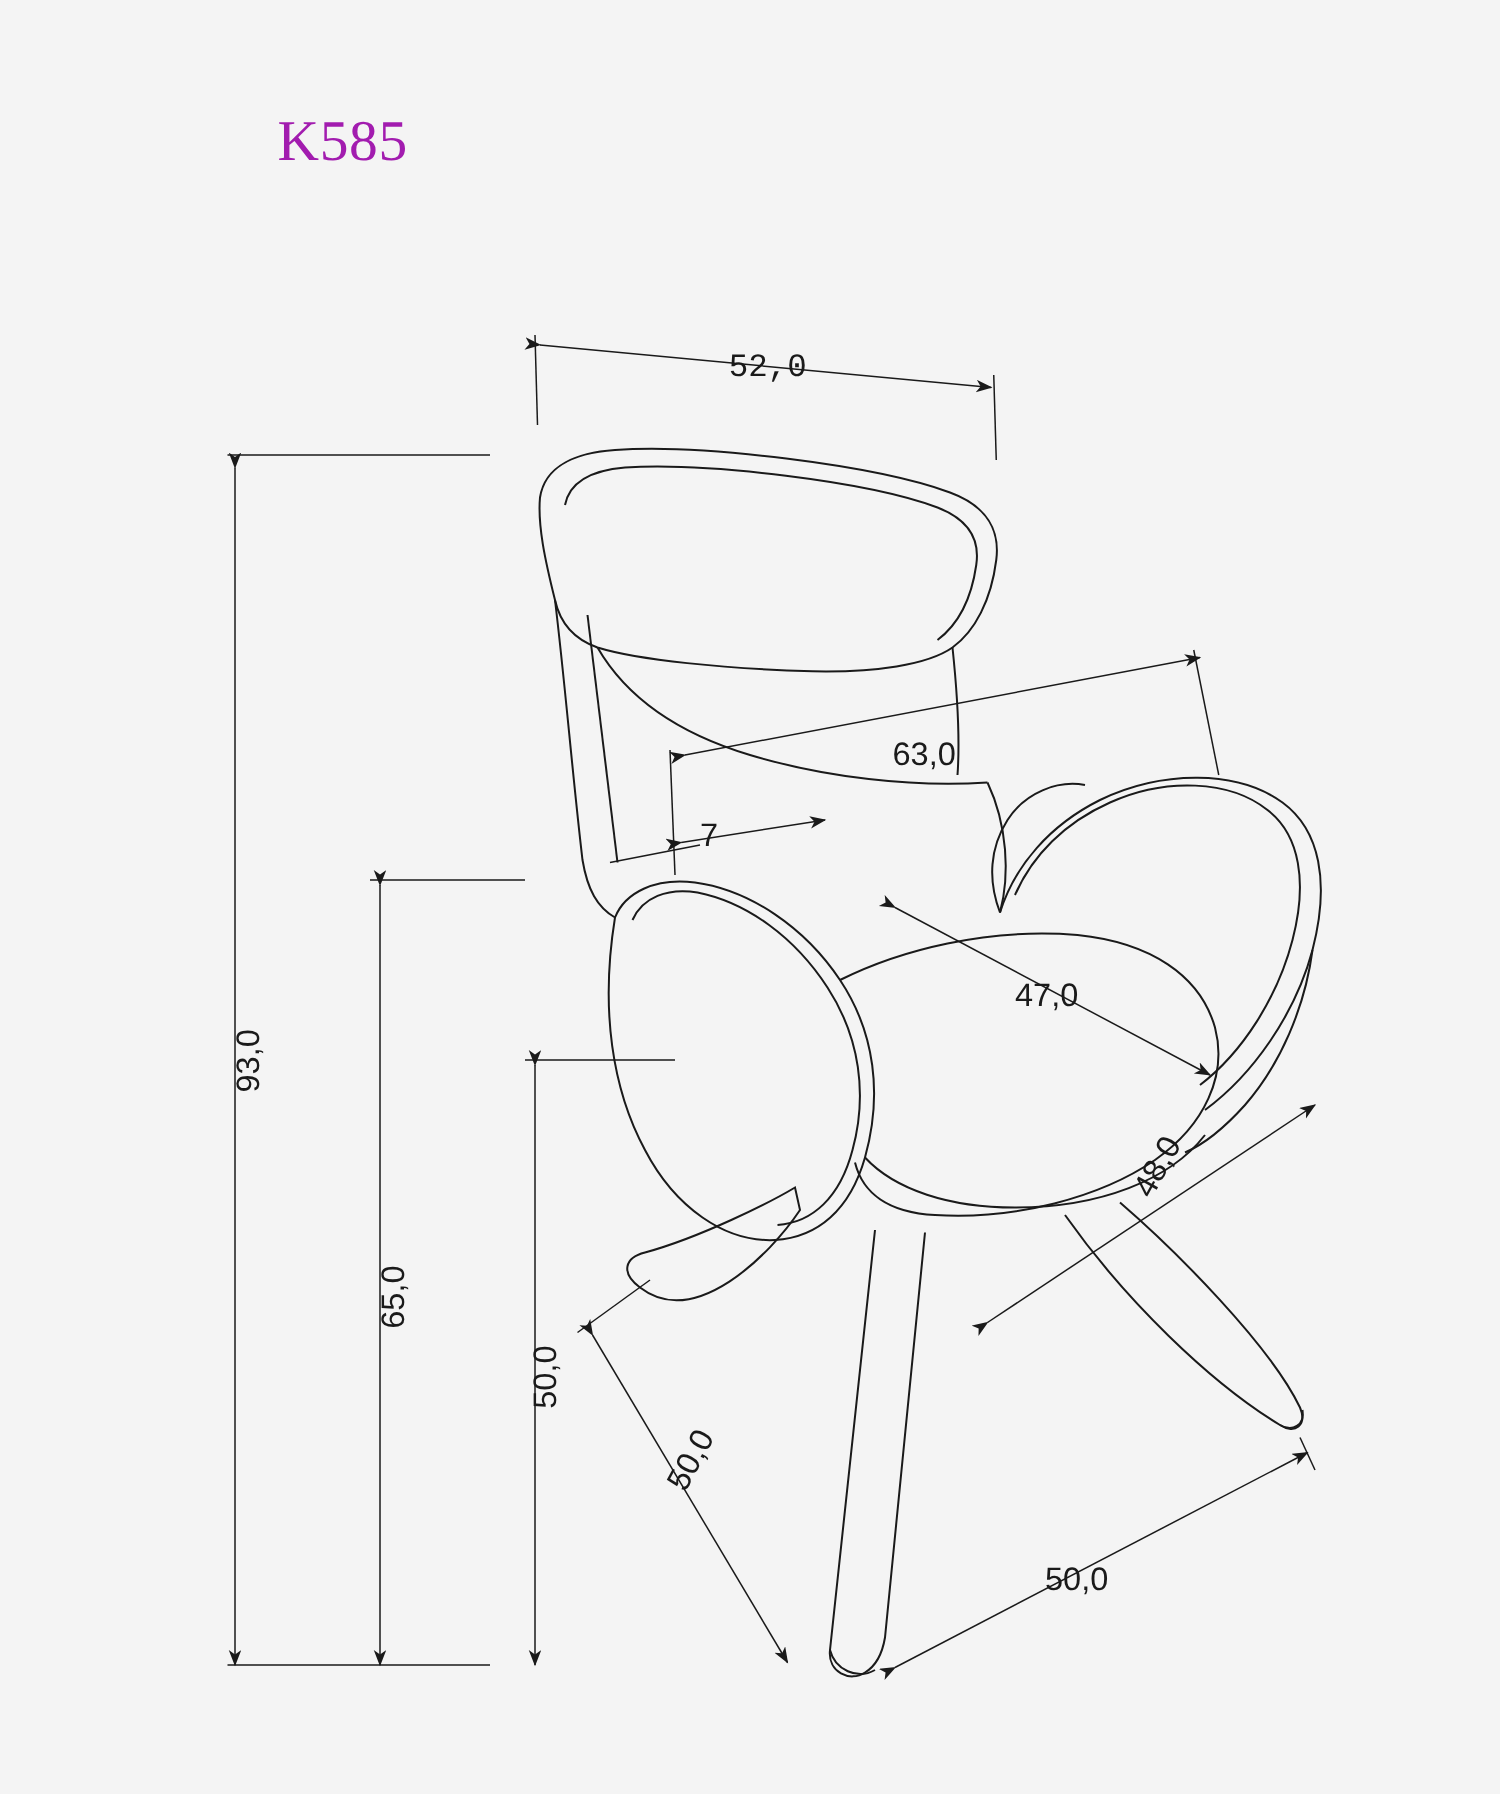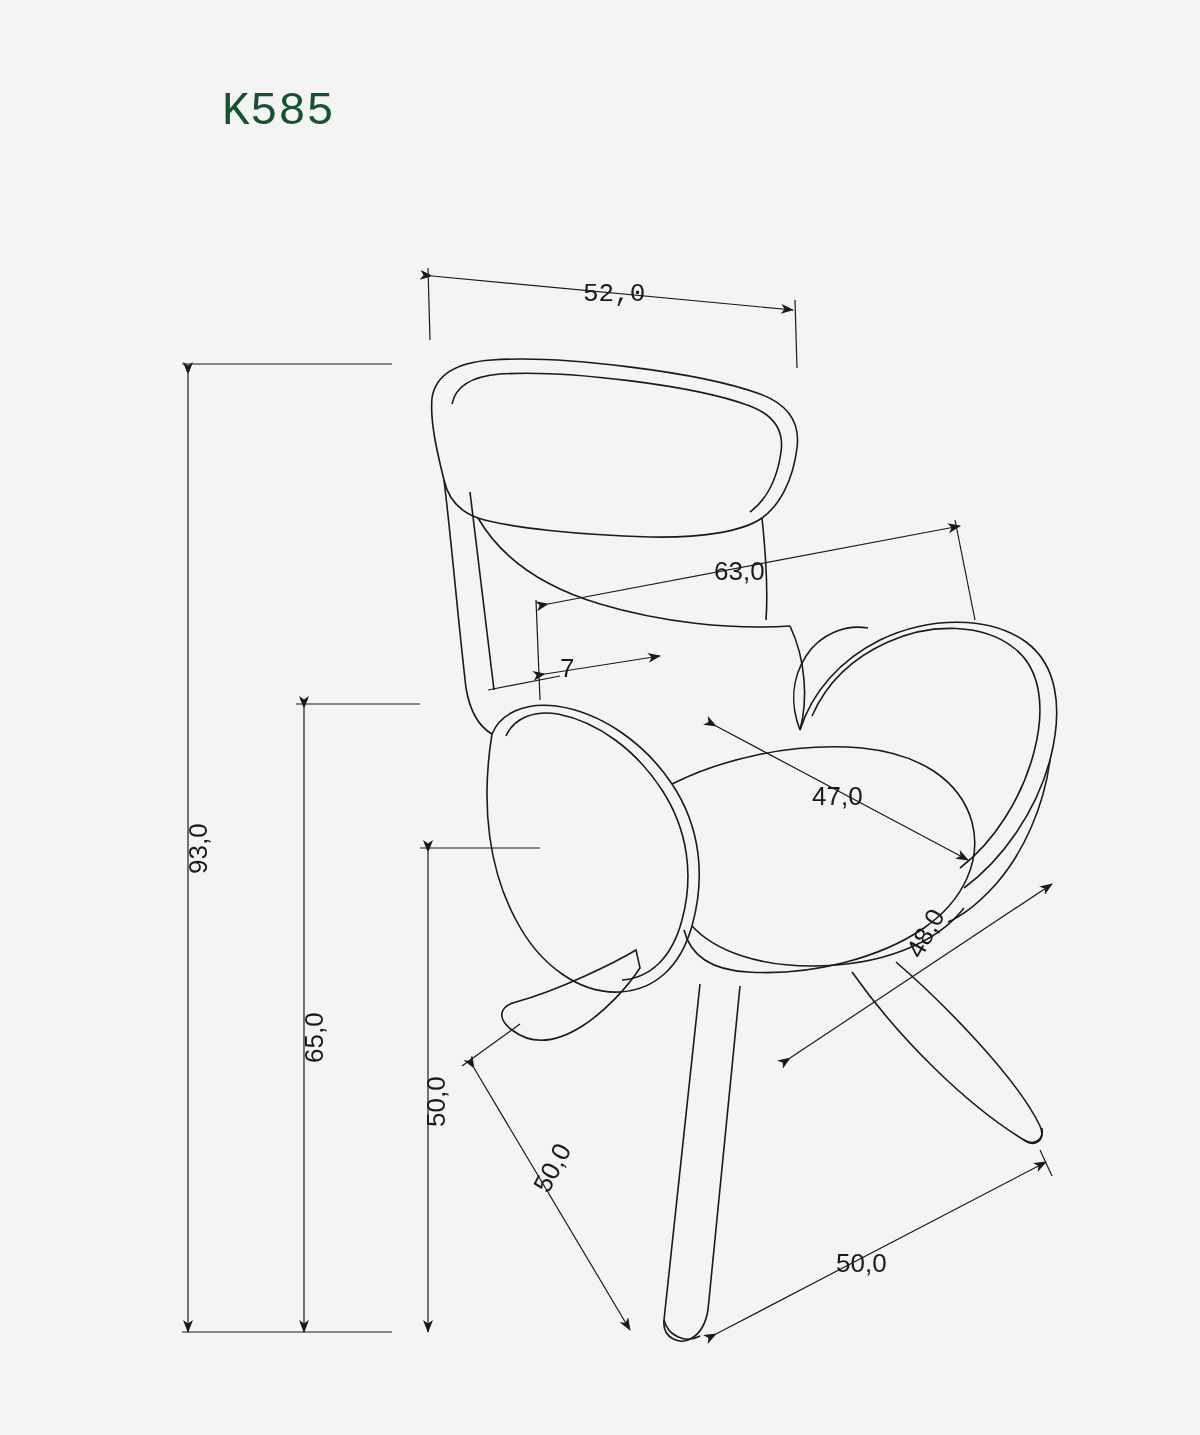--- a/index.html
+++ b/index.html
@@ -20,37 +20,37 @@
     left: 0;
     top: 0;
     width: 1200px;
     height: 1435px;
   }
   .model-title {
     position: absolute;
     left: 222px;
     top: 86px;
     font-size: 46px;
-    color: #14532d;
+    color: #a21caf;
     letter-spacing: 0.5px;
-    font-family: Liberation Mono, monospace;
+    font-family: Liberation Serif, serif;
   }
   .dim-label {
     position: absolute;
     font-size: 26px;
     color: #1a1a1a;
     font-family: "Liberation Sans", sans-serif;
     white-space: nowrap;
   }
   .rot90 {
     transform: rotate(-90deg);
     transform-origin: left top;
   }
   .lbl-52   { left: 583px;  top: 279px; font-family: Liberation Mono, monospace; }
-  .lbl-63   { left: 714px;  top: 556px; }
+  .lbl-63   { left: 714px;  top: 588px; }
   .lbl-7    { left: 560px;  top: 653px; }
   .lbl-47   { left: 812px;  top: 781px; }
   .lbl-48   { left: 900px;  top: 948px; transform: rotate(-61deg); transform-origin: left top; }
   .lbl-93   { left: 183px;  top: 874px; }
   .lbl-65   { left: 299px;  top: 1063px; }
   .lbl-50a  { left: 421px;  top: 1127px; }
   .lbl-50b  { left: 527px;  top: 1183px; transform: rotate(-62deg); transform-origin: left top; }
   .lbl-50c  { left: 836px;  top: 1248px; }
 </style>
 </head>

